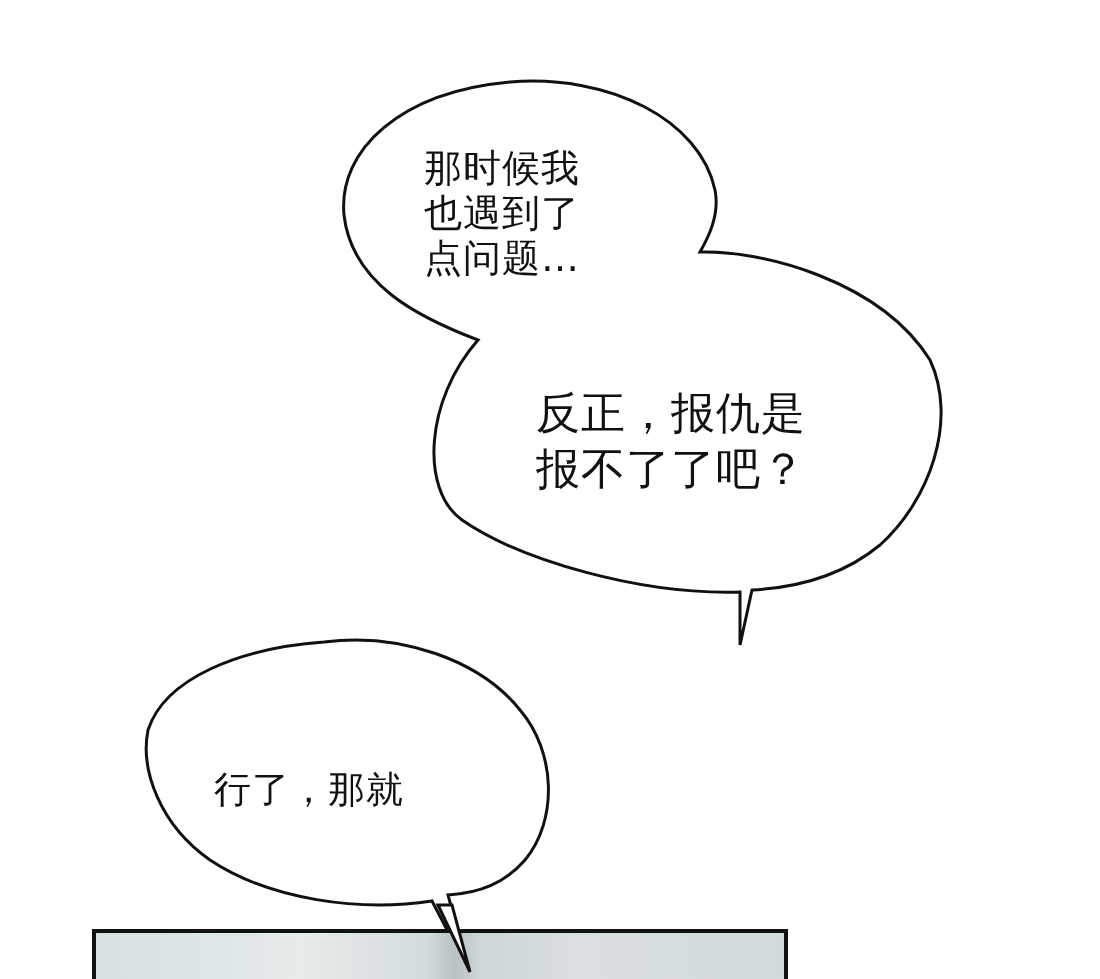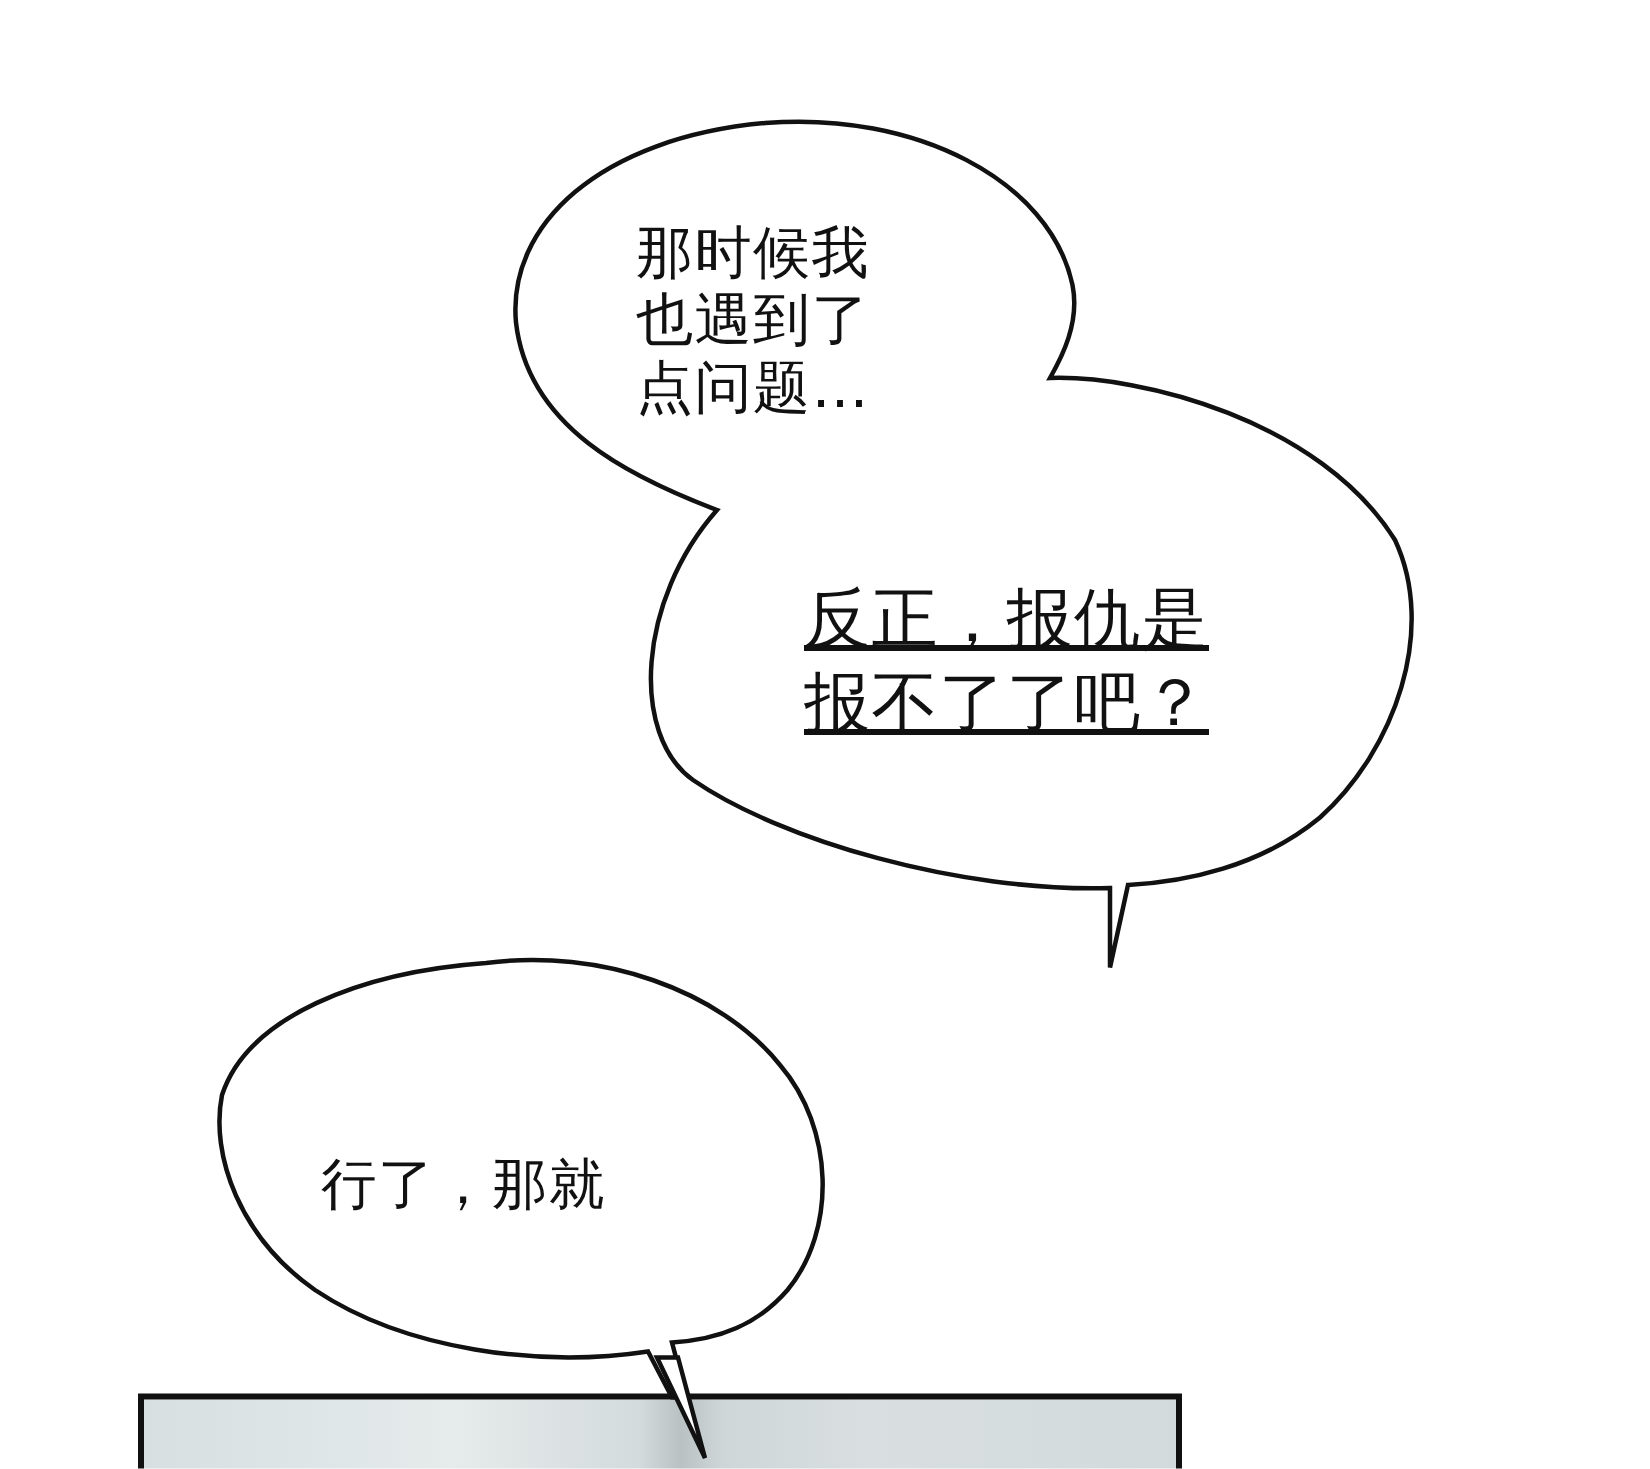--- a/index.html
+++ b/index.html
@@ -37,21 +37,20 @@
       left: 424px;
       top: 146px;
       font-size: 38px;
       line-height: 45px;
     }
     .t2 {
       left: 536px;
       top: 385px;
       font-size: 44px;
       line-height: 56px;
-      text-decoration: underline;
     }
     .t3 {
       left: 214px;
       top: 762px;
       font-size: 37px;
       line-height: 56px;
     }
     .panel {
       position: absolute;
       left: 92px;

